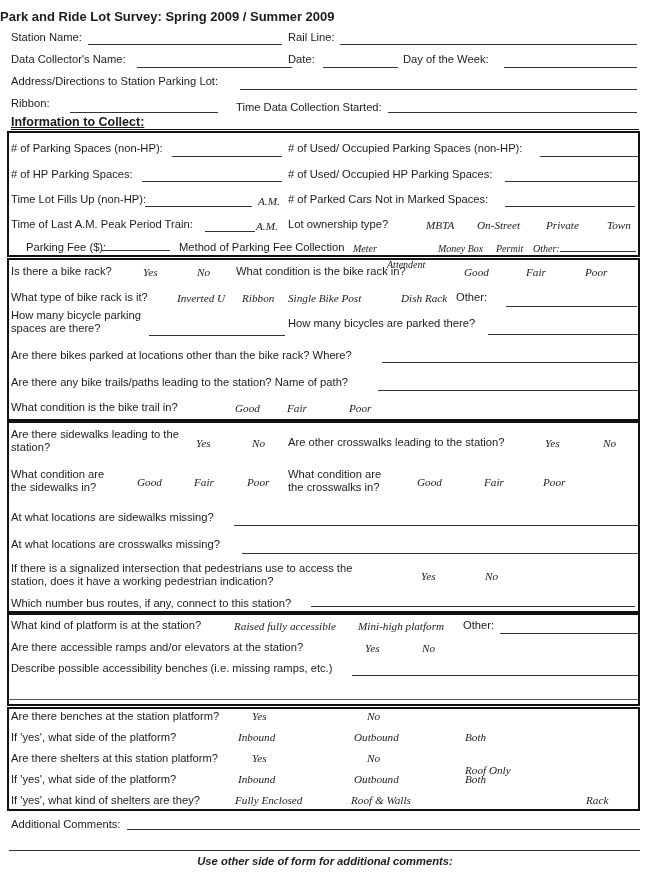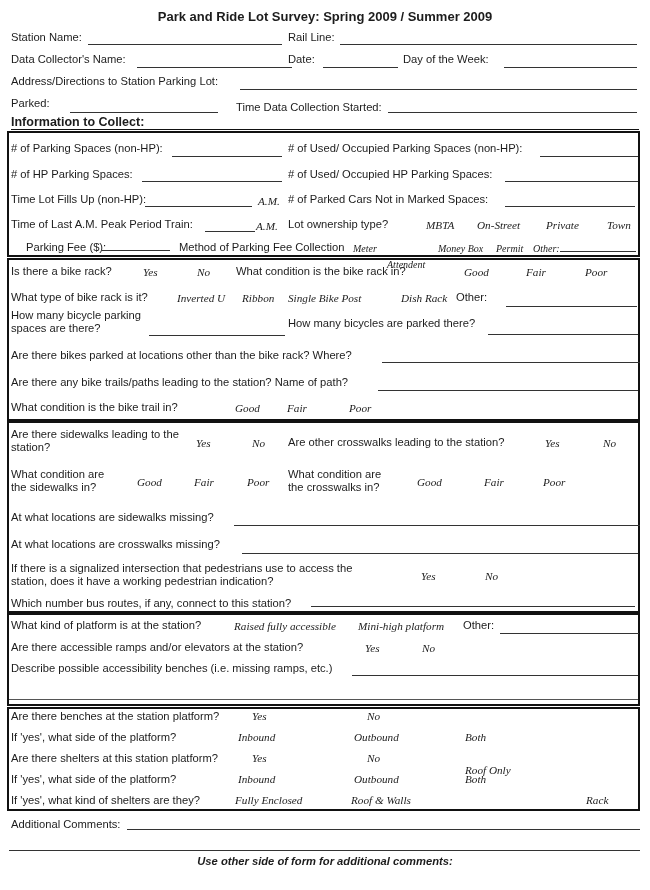--- a/index.html
+++ b/index.html
@@ -4,22 +4,22 @@
 <style>
   html, body { margin:0; padding:0; background:#ffffff; }
   body { width:650px; height:890px; position:relative; overflow:hidden;
          font-family:"Liberation Sans", sans-serif; color:#1c1c1c; }
   .t { position:absolute; font-size:11.2px; white-space:nowrap; line-height:13px; }
   .opt { position:absolute; font-family:"Liberation Serif", serif; font-style:italic; font-size:11.2px; white-space:nowrap; line-height:13px; color:#222; }
   .opt.sm { font-size:10px; }
   .ln { position:absolute; height:0; border-top:1px solid #333; }
   .box { position:absolute; border:2px solid #111; box-sizing:border-box; }
   .hl { position:absolute; height:0; border-top:1px solid #555; }
-  .title { position:absolute; left:0; width:650px; text-align:center; top:9px; font-weight:bold; font-size:13px; }
-  .sect { position:absolute; font-weight:bold; font-size:12.5px; }
+  .title { position:absolute; left:0; width:650px; text-align:left; top:9px; font-weight:bold; font-size:13px; }
+  .sect { position:absolute; font-weight:bold; font-size:12.5px;text-decoration:underline; }
   .footer { position:absolute; left:0; width:650px; text-align:center; top:855px; font-weight:bold; font-style:italic; font-size:11.2px; }
   .wrap { white-space:normal; }
 </style>
 </head>
 <body>
 
 <div class="title">Park and Ride Lot Survey: Spring 2009 / Summer 2009</div>
 
 <span class="t" style="left:11px;top:31px">Station Name:</span>
 <div class="ln" style="left:88px;width:194px;top:44px"></div>
@@ -29,21 +29,21 @@
 <span class="t" style="left:11px;top:53px">Data Collector's Name:</span>
 <div class="ln" style="left:137px;width:155px;top:67px"></div>
 <span class="t" style="left:288px;top:53px">Date:</span>
 <div class="ln" style="left:323px;width:75px;top:67px"></div>
 <span class="t" style="left:403px;top:53px">Day of the Week:</span>
 <div class="ln" style="left:504px;width:133px;top:67px"></div>
 
 <span class="t" style="left:11px;top:75px">Address/Directions to Station Parking Lot:</span>
 <div class="ln" style="left:240px;width:397px;top:89px"></div>
 
-<span class="t" style="left:11px;top:97px">Parked:</span>
+<span class="t" style="left:11px;top:97px">Ribbon:</span>
 <div class="ln" style="left:70px;width:148px;top:112px"></div>
 <span class="t" style="left:236px;top:101px">Time Data Collection Started:</span>
 <div class="ln" style="left:388px;width:249px;top:112px"></div>
 
 <span class="sect" style="left:11px;top:115px">Information to Collect:</span>
 <div class="ln" style="left:11px;width:628px;top:129px;border-top:1px solid #111"></div>
 
 <div class="box" style="left:7px;top:131px;width:633px;height:126px"></div>
 <span class="t" style="left:11px;top:142px"># of Parking Spaces (non-HP):</span>
 <div class="ln" style="left:172px;width:110px;top:156px"></div>

